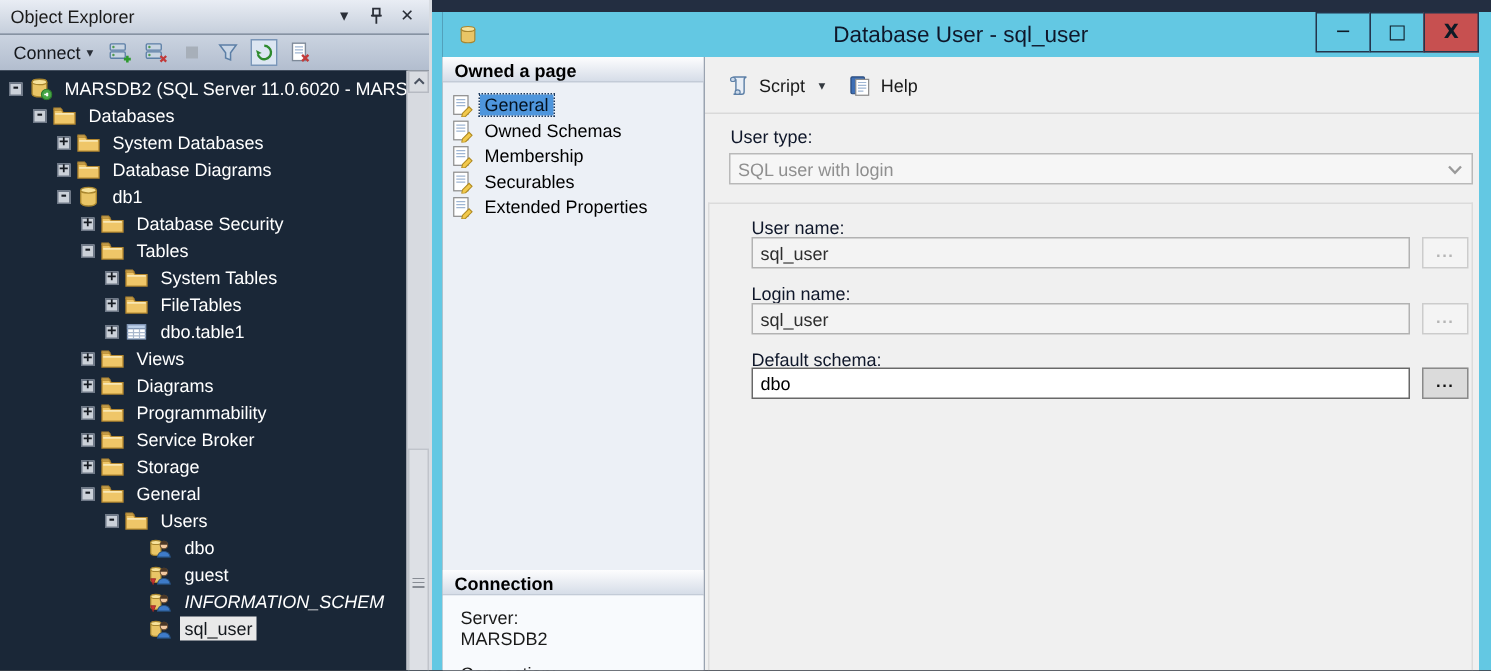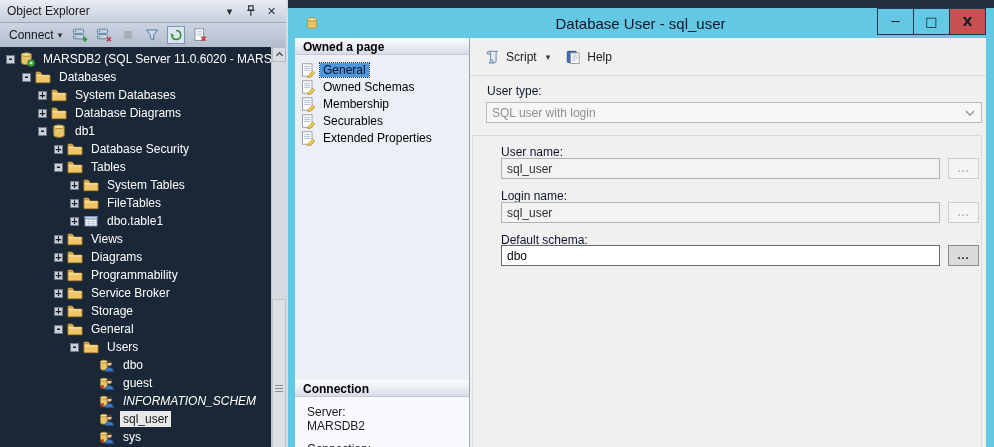--- a/index.html
+++ b/index.html
@@ -439,34 +439,20 @@
               <svg viewBox="0 0 16 16">
                 <path d="M1.5 4.6v7c0 .9 1.5 1.6 3.4 1.6s3.4-.7 3.4-1.6v-7" fill="#E9C566" stroke="#A8862F" stroke-width="0.8"></path>
                 <ellipse cx="4.9" cy="4.6" rx="3.4" ry="1.4" fill="#F7E29A" stroke="#A8862F" stroke-width="0.8"></ellipse>
                 <circle cx="10.3" cy="6.4" r="2.5" fill="#F3C9A0" stroke="#6B4F35" stroke-width="0.7"></circle>
                 <path d="M7.8 6.1c0-1.4 1.1-2.6 2.5-2.6s2.5 1.2 2.5 2.6z" fill="#4A3726"></path>
                 <path d="M6 14.4c.3-2.4 2.1-3.8 4.3-3.8s3.9 1.4 4.2 3.8z" fill="#3E7BC8" stroke="#27517F" stroke-width="0.7"></path>
               </svg>
             </span>
             <span class="t-label selected">sql_user</span>
           </div>
-          <div class="tree-row" style="padding-left: 86px;">
-            <span class="expander none"></span>
-            <span class="t-icon">
-              <svg viewBox="0 0 16 16">
-                <path d="M1.5 4.6v7c0 .9 1.5 1.6 3.4 1.6s3.4-.7 3.4-1.6v-7" fill="#E9C566" stroke="#A8862F" stroke-width="0.8"></path>
-                <ellipse cx="4.9" cy="4.6" rx="3.4" ry="1.4" fill="#F7E29A" stroke="#A8862F" stroke-width="0.8"></ellipse>
-                <circle cx="10.3" cy="6.4" r="2.5" fill="#F3C9A0" stroke="#6B4F35" stroke-width="0.7"></circle>
-                <path d="M7.8 6.1c0-1.4 1.1-2.6 2.5-2.6s2.5 1.2 2.5 2.6z" fill="#4A3726"></path>
-                <path d="M6 14.4c.3-2.4 2.1-3.8 4.3-3.8s3.9 1.4 4.2 3.8z" fill="#3E7BC8" stroke="#27517F" stroke-width="0.7"></path>
-                <path d="M1.4 10.8h3.4l-1.7 4z" fill="#CC3333" stroke="#8E2424" stroke-width="0.5"></path>
-              </svg>
-            </span>
-            <span class="t-label">sys</span>
-          </div>
         </div>
       <div class="oe-scrollbar">
         <div class="sb-up">
           <svg viewBox="0 0 10 8" style="width:9px;height:7px">
               <path d="M1.5 5.5 L5 2 L8.5 5.5" fill="none" stroke="#4A5260" stroke-width="1.6"></path>
             </svg>
         </div>
         <div class="sb-thumb">
           <span class="sb-grip"></span>
         </div>

